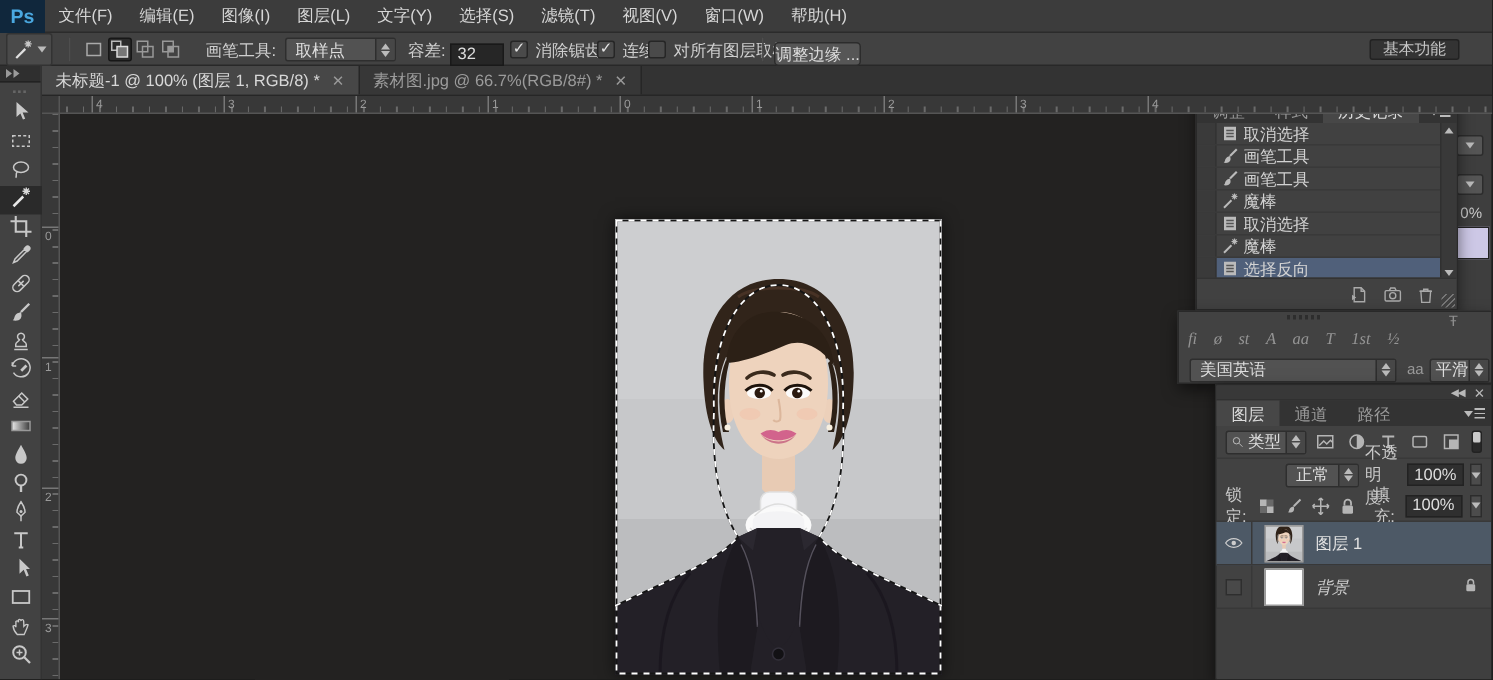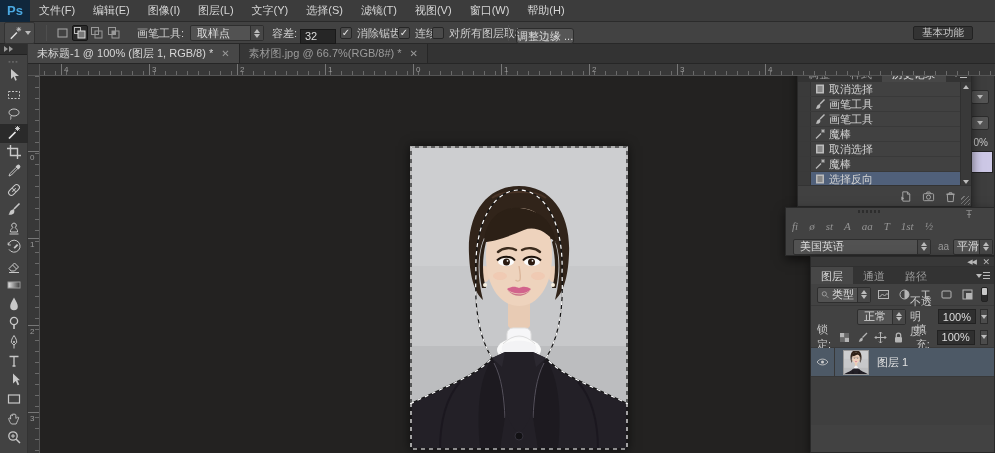--- a/index.html
+++ b/index.html
@@ -868,16 +868,29 @@
           </svg>
       </span>
       <span class="thumb-wrap">
         <svg class="thumb-svg" viewBox="0 0 218 304" preserveAspectRatio="xMidYMid slice">
             <use href="#portrait"></use>
           </svg>
       </span>
       <span class="layer-name">图层 1</span>
     </div>
 
+    <div class="lrow layer-row">
+      <span class="vis-well">
+          <span class="vis-off"></span>
+        </span>
+      <span class="thumb-white"></span>
+      <span class="layer-name italic">背景</span>
+      <span class="layer-lock">
+        <svg viewBox="0 0 13 13">
+            <rect x="3" y="6" width="7" height="5.5" rx="1" fill="#b5b5b5"></rect>
+            <path d="M4.3 6V4.3a2.2 2.2 0 0 1 4.4 0V6" fill="none" stroke="#b5b5b5" stroke-width="1.2"></path>
+          </svg>
+      </span>
+    </div>
     <div class="lp-rest"></div>
   </div>
 
 </div>
 
 </body></html>

